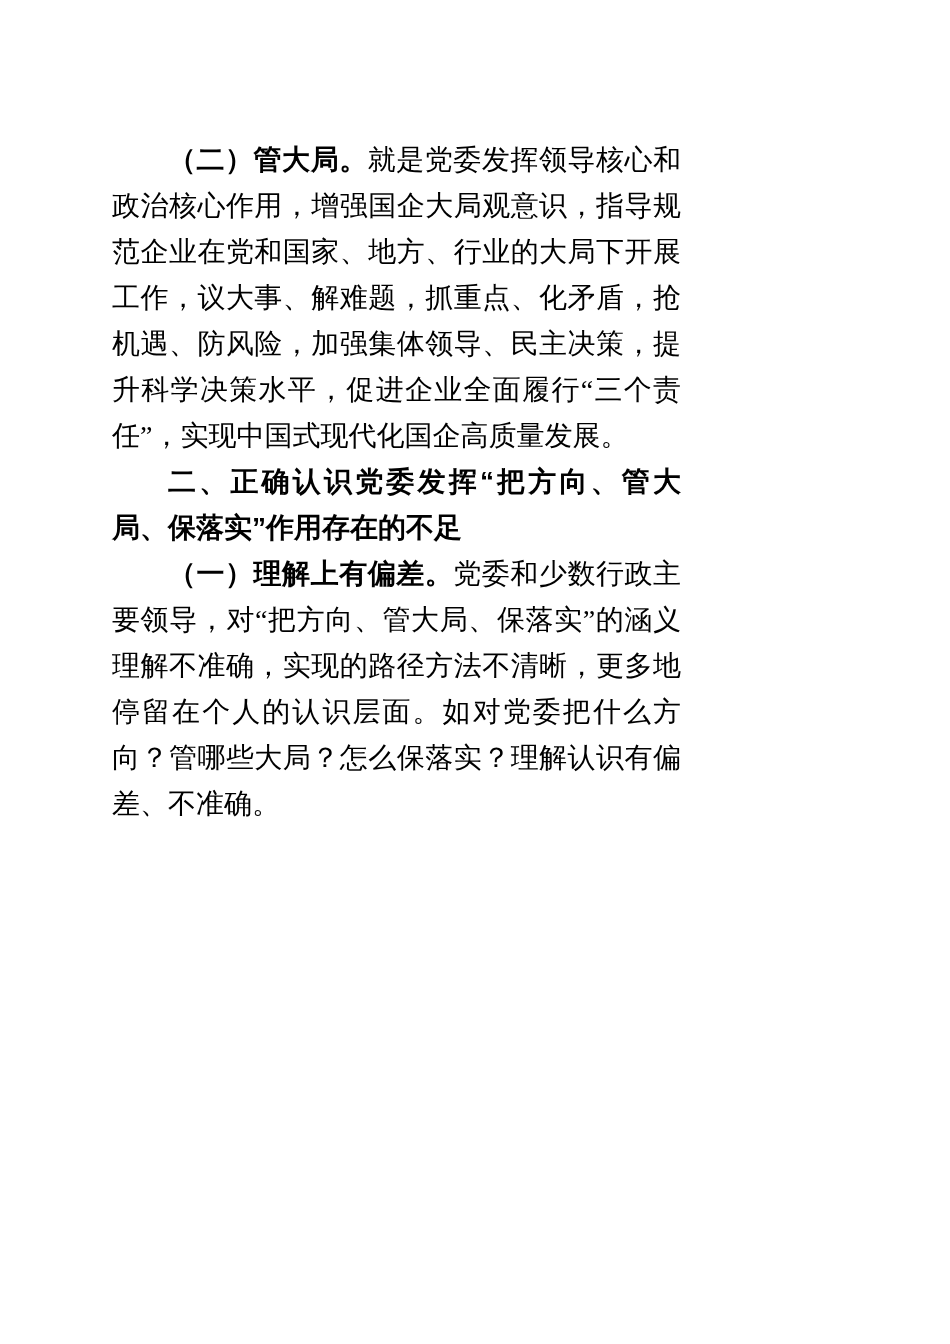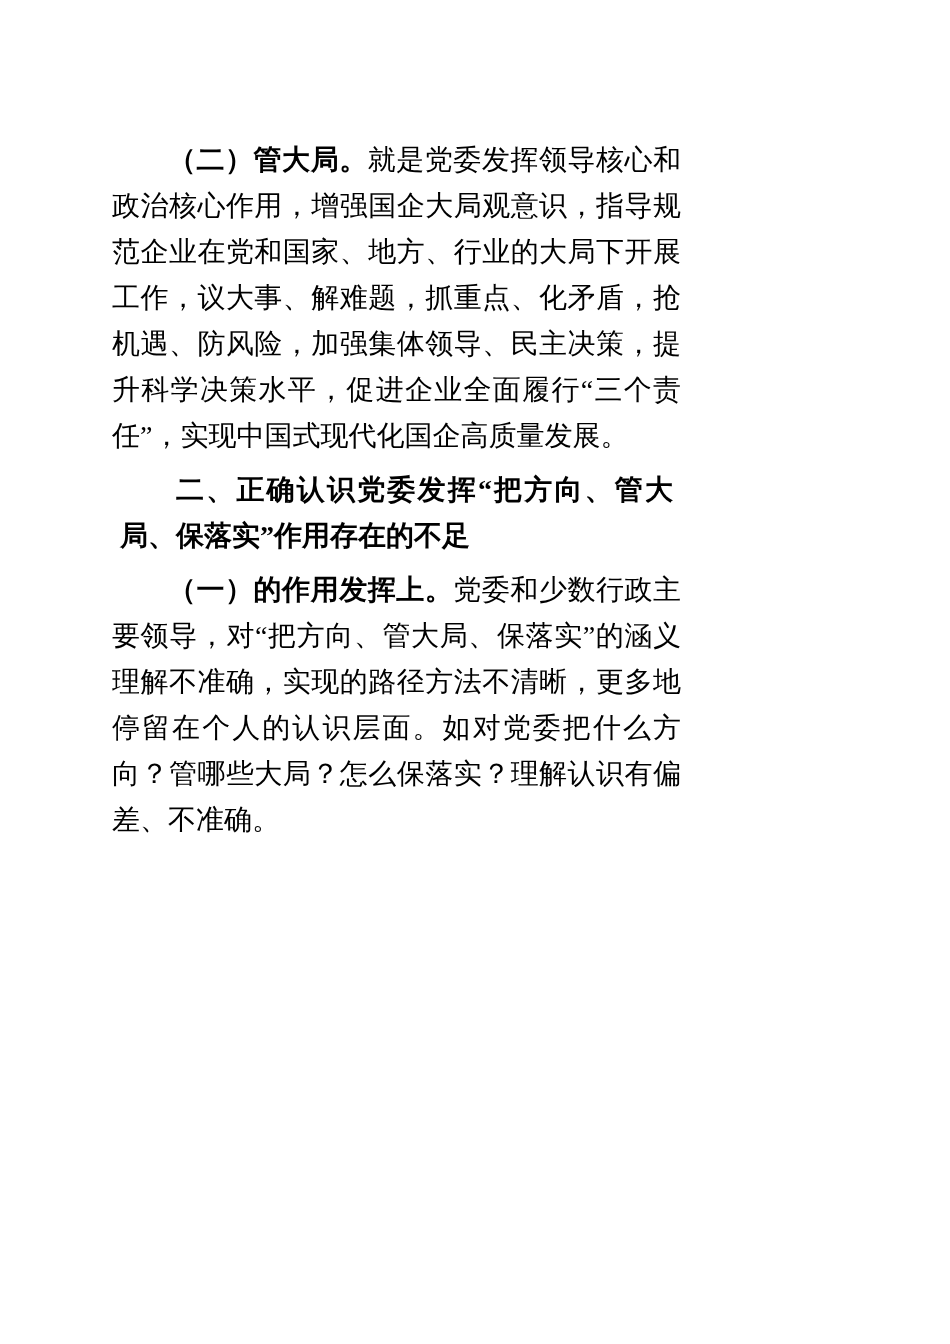--- a/index.html
+++ b/index.html
@@ -25,36 +25,36 @@
     text-indent: 2em;
     text-align: justify;
     text-justify: inter-ideograph;
     word-break: break-all;
   }
   .lead {
     font-weight: bold;
     font-family: "Liberation Sans", sans-serif;
   }
   .heading {
-    margin: 8px;
+    margin: 0;
     text-indent: 2em;
     text-align: justify;
     text-justify: inter-ideograph;
     word-break: break-all;
     font-weight: bold;
-    font-family: Liberation Serif, serif;
+    font-family: Liberation Sans, sans-serif;
   }
 </style>
 </head>
 <body>
 
 <div class="page">
 
   <p class="para"><span class="lead">（二）管大局。</span><span>就是党委发挥领导核心和政治核心作用，增强国企大局观意识，指导规范企业在党和国家、地方、行业的大局下开展工作，议大事、解难题，抓重点、化矛盾，抢机遇、防风险，加强集体领导、民主决策，提升科学决策水平，促进企业全面履行“三个责任”，实现中国式现代化国企高质量发展。</span></p>
 
 
   <p class="heading"><span>二、正确认识党委发挥“把方向、管大局、保落实”作用存在的不足</span></p>
 
 
-  <p class="para"><span class="lead">（一）的作用发挥上。</span><span>党委和少数行政主要领导，对“把方向、管大局、保落实”的涵义理解不准确，实现的路径方法不清晰，更多地停留在个人的认识层面。如对党委把什么方向？管哪些大局？怎么保落实？理解认识有偏差、不准确。</span></p>
+  <p class="para"><span class="lead">（一）理解上有偏差。</span><span>党委和少数行政主要领导，对“把方向、管大局、保落实”的涵义理解不准确，实现的路径方法不清晰，更多地停留在个人的认识层面。如对党委把什么方向？管哪些大局？怎么保落实？理解认识有偏差、不准确。</span></p>
 
 
 </div>
 
 </body></html>

